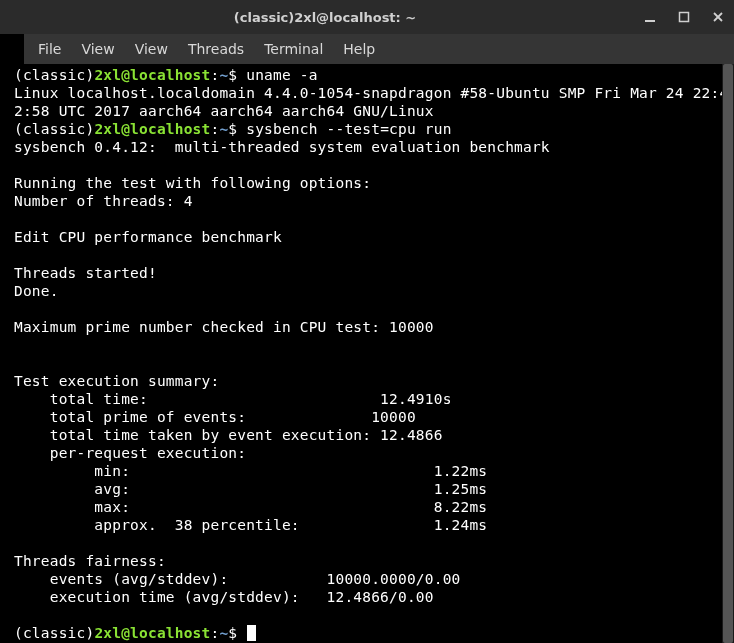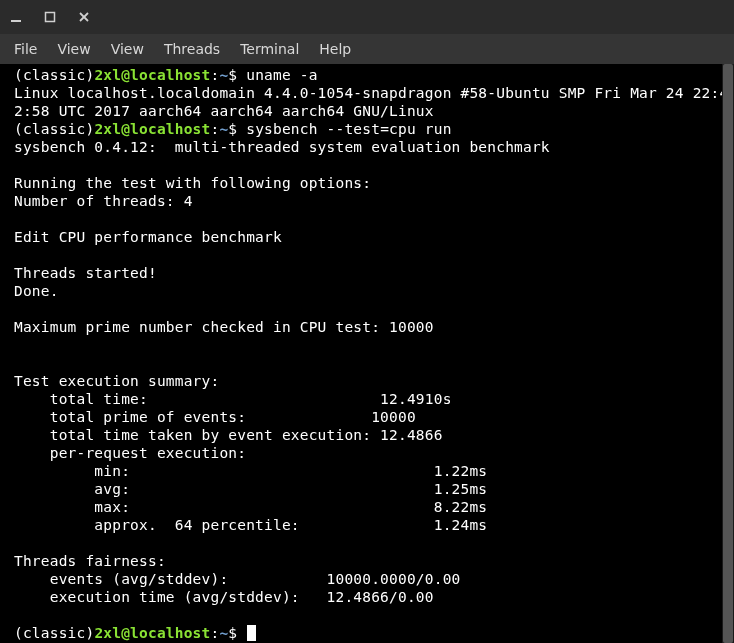--- a/index.html
+++ b/index.html
@@ -48,20 +48,21 @@
     .menubar {
       background: #353535;
       height: 30px;
       display: flex;
       align-items: center;
       padding: 0 6px;
       gap: 4px;
       font-family: "DejaVu Sans", sans-serif;
       font-size: 14px;
       color: #d8d8d8;
+      margin-left: 24px;
     }
     .menu-item {
       padding: 4px 8px;
       cursor: pointer;
     }
     .terminal {
       background: #000;
       padding: 2px 14px;
       height: calc(643px - 64px);
       overflow: hidden;
@@ -99,20 +100,21 @@
       right: 1px;
       width: 10px;
       background: #555;
       border-radius: 2px;
     }
   </style>
 </head>
 <body>
 
 <div class="titlebar">
+  <div class="titlebar-title">(classic)2xl@localhost: ~</div>
   <div class="titlebar-controls">
     <div class="titlebar-btn">
       <svg width="12" height="12" viewBox="0 0 12 12">
           <rect x="1" y="9" width="10" height="2" fill="#d0d0d0"></rect>
         </svg>
     </div>
     <div class="titlebar-btn">
       <svg width="12" height="12" viewBox="0 0 12 12">
           <rect x="1.5" y="1.5" width="9" height="9" fill="none" stroke="#d0d0d0" stroke-width="1.5"></rect>
         </svg>
@@ -153,21 +155,21 @@
 
 
 <span class="output">Test execution summary:</span>
 <span class="output">    total time:                          12.4910s</span>
 <span class="output">    total prime of events:              10000</span>
 <span class="output">    total time taken by event execution: 12.4866</span>
 <span class="output">    per-request execution:</span>
 <span class="output">         min:                                  1.22ms</span>
 <span class="output">         avg:                                  1.25ms</span>
 <span class="output">         max:                                  8.22ms</span>
-<span class="output">         approx.  64 percentile:               1.24ms</span>
+<span class="output">         approx.  38 percentile:               1.24ms</span>
 
 <span class="output">Threads fairness:</span>
 <span class="output">    events (avg/stddev):           10000.0000/0.00</span>
 <span class="output">    execution time (avg/stddev):   12.4866/0.00</span>
 
 <span class="prompt-classic">(classic)</span><span class="prompt-user">2xl@localhost</span><span class="prompt-colon">:</span><span class="prompt-path">~</span><span class="prompt-dollar">$</span><span class="cmd"> </span><span class="cursor"></span></div>
 
 <div class="scrollbar">
   <div class="scrollbar-thumb" style="top:0; height:100%;"></div>
 </div>

